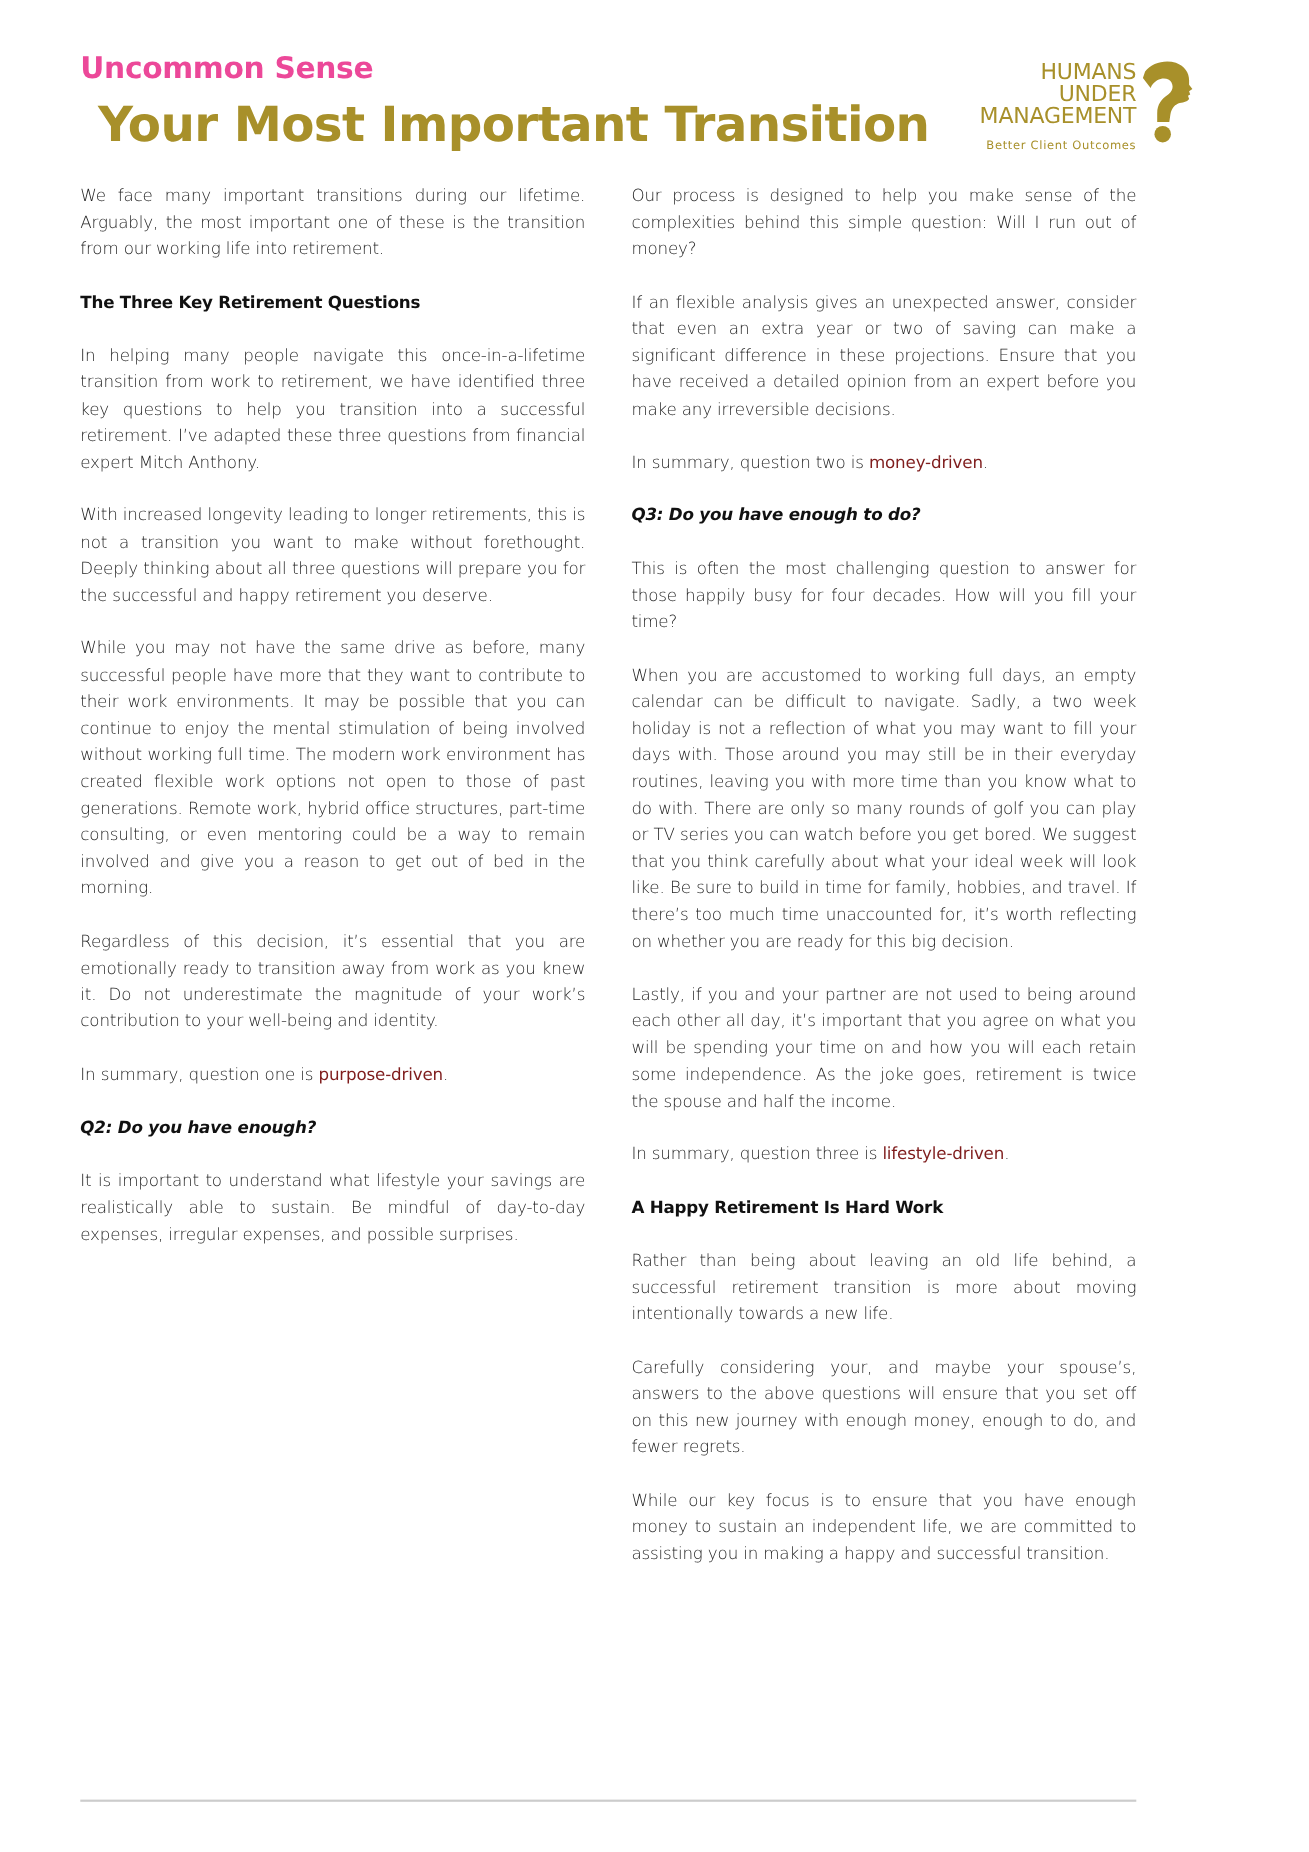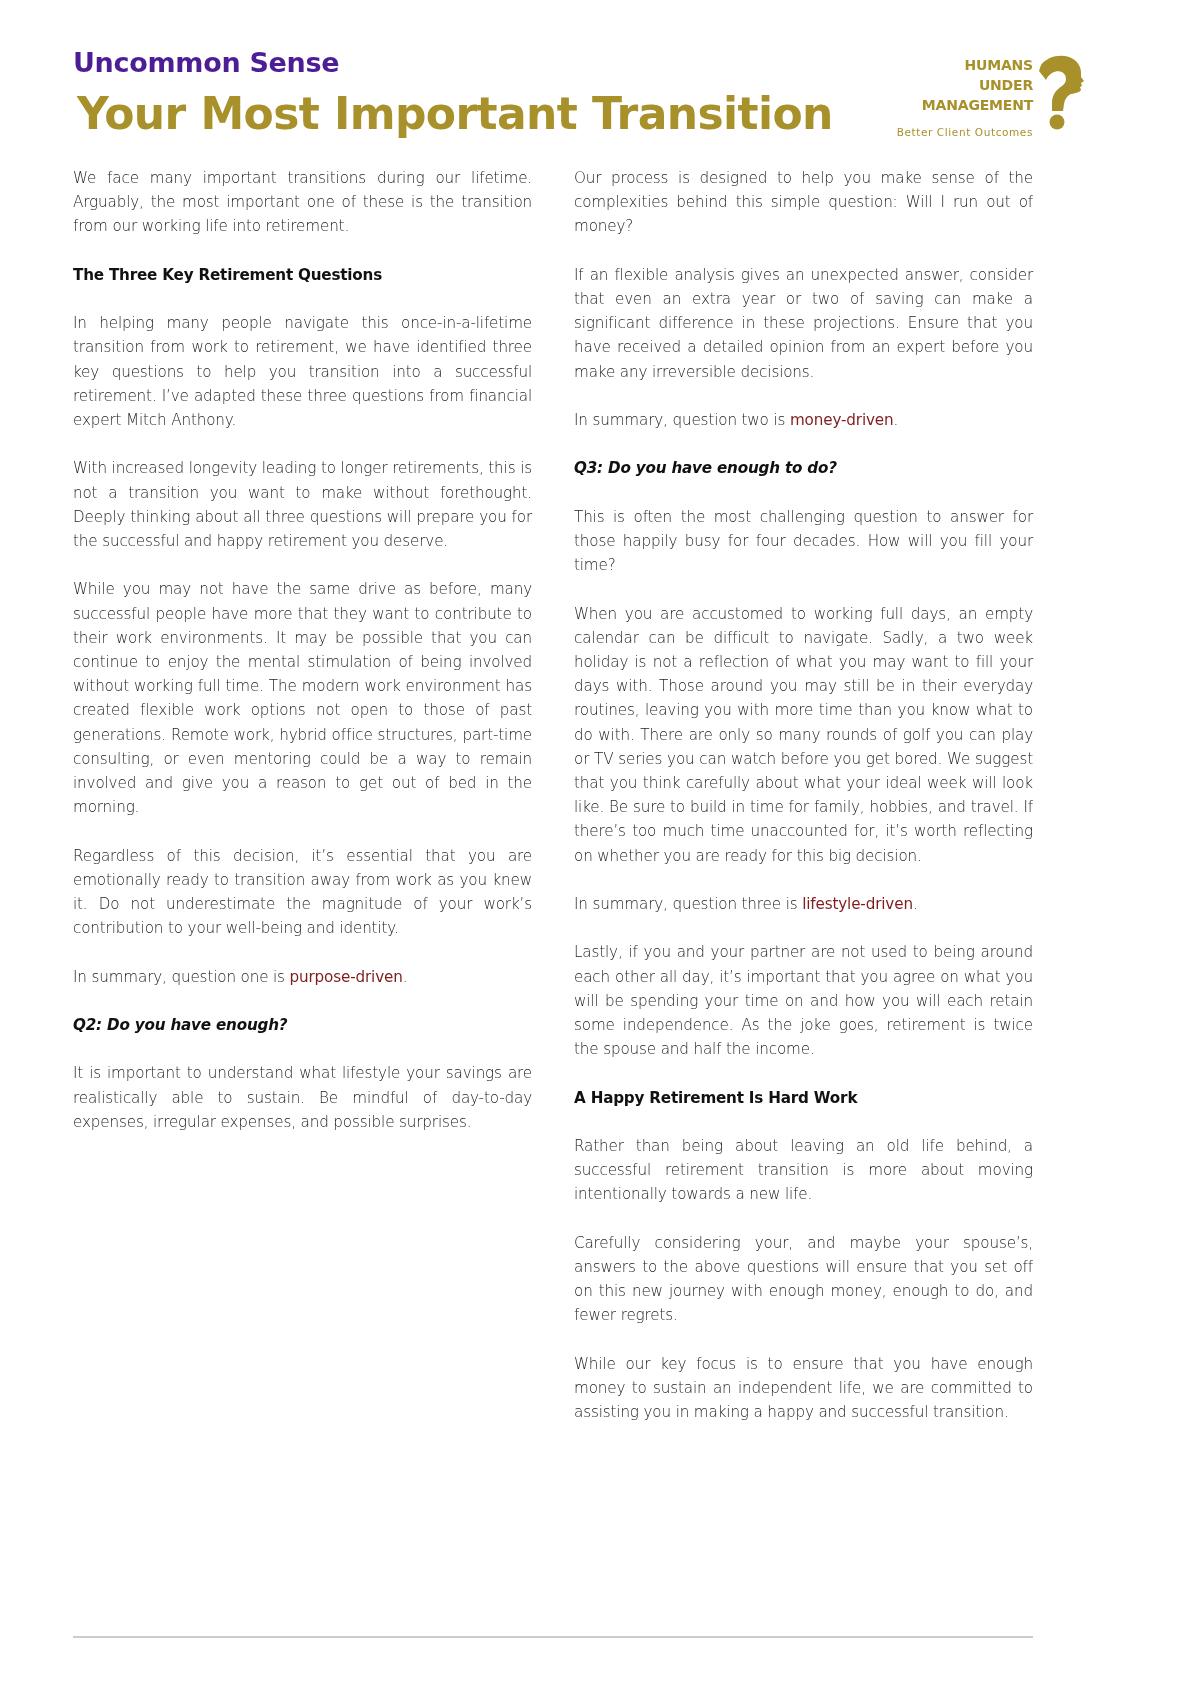--- a/index.html
+++ b/index.html
@@ -27,26 +27,26 @@
     height: 160px;
   }
   .kicker {
     position: absolute;
     left: 0;
     top: 47px;
     font-family: "DejaVu Sans", sans-serif;
     font-weight: bold;
     font-size: 27px;
     letter-spacing: -0.3px;
-    color: #4c1d95;
+    color: #ec4899;
     line-height: 32px;
   }
   .title {
     position: absolute;
-    left: 4px;
+    left: 16px;
     top: 88px;
     font-family: "DejaVu Sans", sans-serif;
     font-weight: bold;
     font-size: 44px;
     letter-spacing: -0.6px;
     line-height: 52px;
     white-space: nowrap;
   }
   .logo {
     position: absolute;
@@ -54,22 +54,22 @@
     top: 55px;
     width: 200px;
     height: 90px;
   }
   .logo-text {
     position: absolute;
     right: 62px;
     top: 0;
     text-align: right;
     font-family: "DejaVu Sans", sans-serif;
-    font-weight: bold;
-    font-size: 14px;
+    font-weight: normal;
+    font-size: 20px;
     line-height: 20px;
     letter-spacing: -0.2px;
   }
   .logo-tagline {
     position: absolute;
     right: 62px;
     top: 71px;
     white-space: nowrap;
     font-family: "DejaVu Sans", sans-serif;
     font-size: 10.5px;
@@ -170,22 +170,22 @@
     </div>
 
     <div class="col">
       <p>Our process is designed to help you make sense of the complexities behind this simple question: Will I run out of money?</p>
       <p>If an flexible analysis gives an unexpected answer, consider that even an extra year or two of saving can make a significant difference in these projections. Ensure that you have received a detailed opinion from an expert before you make any irreversible decisions.</p>
       <p><span>In summary, question two is </span><b>money-driven</b><span>.</span></p>
 
       <h3 class="q">Q3: Do you have enough to do?</h3>
       <p>This is often the most challenging question to answer for those happily busy for four decades. How will you fill your time?</p>
       <p>When you are accustomed to working full days, an empty calendar can be difficult to navigate. Sadly, a two week holiday is not a reflection of what you may want to fill your days with. Those around you may still be in their everyday routines, leaving you with more time than you know what to do with. There are only so many rounds of golf you can play or TV series you can watch before you get bored. We suggest that you think carefully about what your ideal week will look like. Be sure to build in time for family, hobbies, and travel. If there’s too much time unaccounted for, it’s worth reflecting on whether you are ready for this big decision.</p>
+      <p>Lastly, if you and your partner are not used to being around each other all day, it’s important that you agree on what you will be spending your time on and how you will each retain some independence. As the joke goes, retirement is twice the spouse and half the income.</p>
       <p><span>In summary, question three is </span><b>lifestyle-driven</b><span>.</span></p>
-      <p>Lastly, if you and your partner are not used to being around each other all day, it’s important that you agree on what you will be spending your time on and how you will each retain some independence. As the joke goes, retirement is twice the spouse and half the income.</p>
 
       <h3>A Happy Retirement Is Hard Work</h3>
       <p>Rather than being about leaving an old life behind, a successful retirement transition is more about moving intentionally towards a new life.</p>
       <p>Carefully considering your, and maybe your spouse’s, answers to the above questions will ensure that you set off on this new journey with enough money, enough to do, and fewer regrets.</p>
       <p>While our key focus is to ensure that you have enough money to sustain an independent life, we are committed to assisting you in making a happy and successful transition.</p>
     </div>
 
   </div>
 
   <div class="rule" style="background: rgb(204, 204, 204);"></div>

